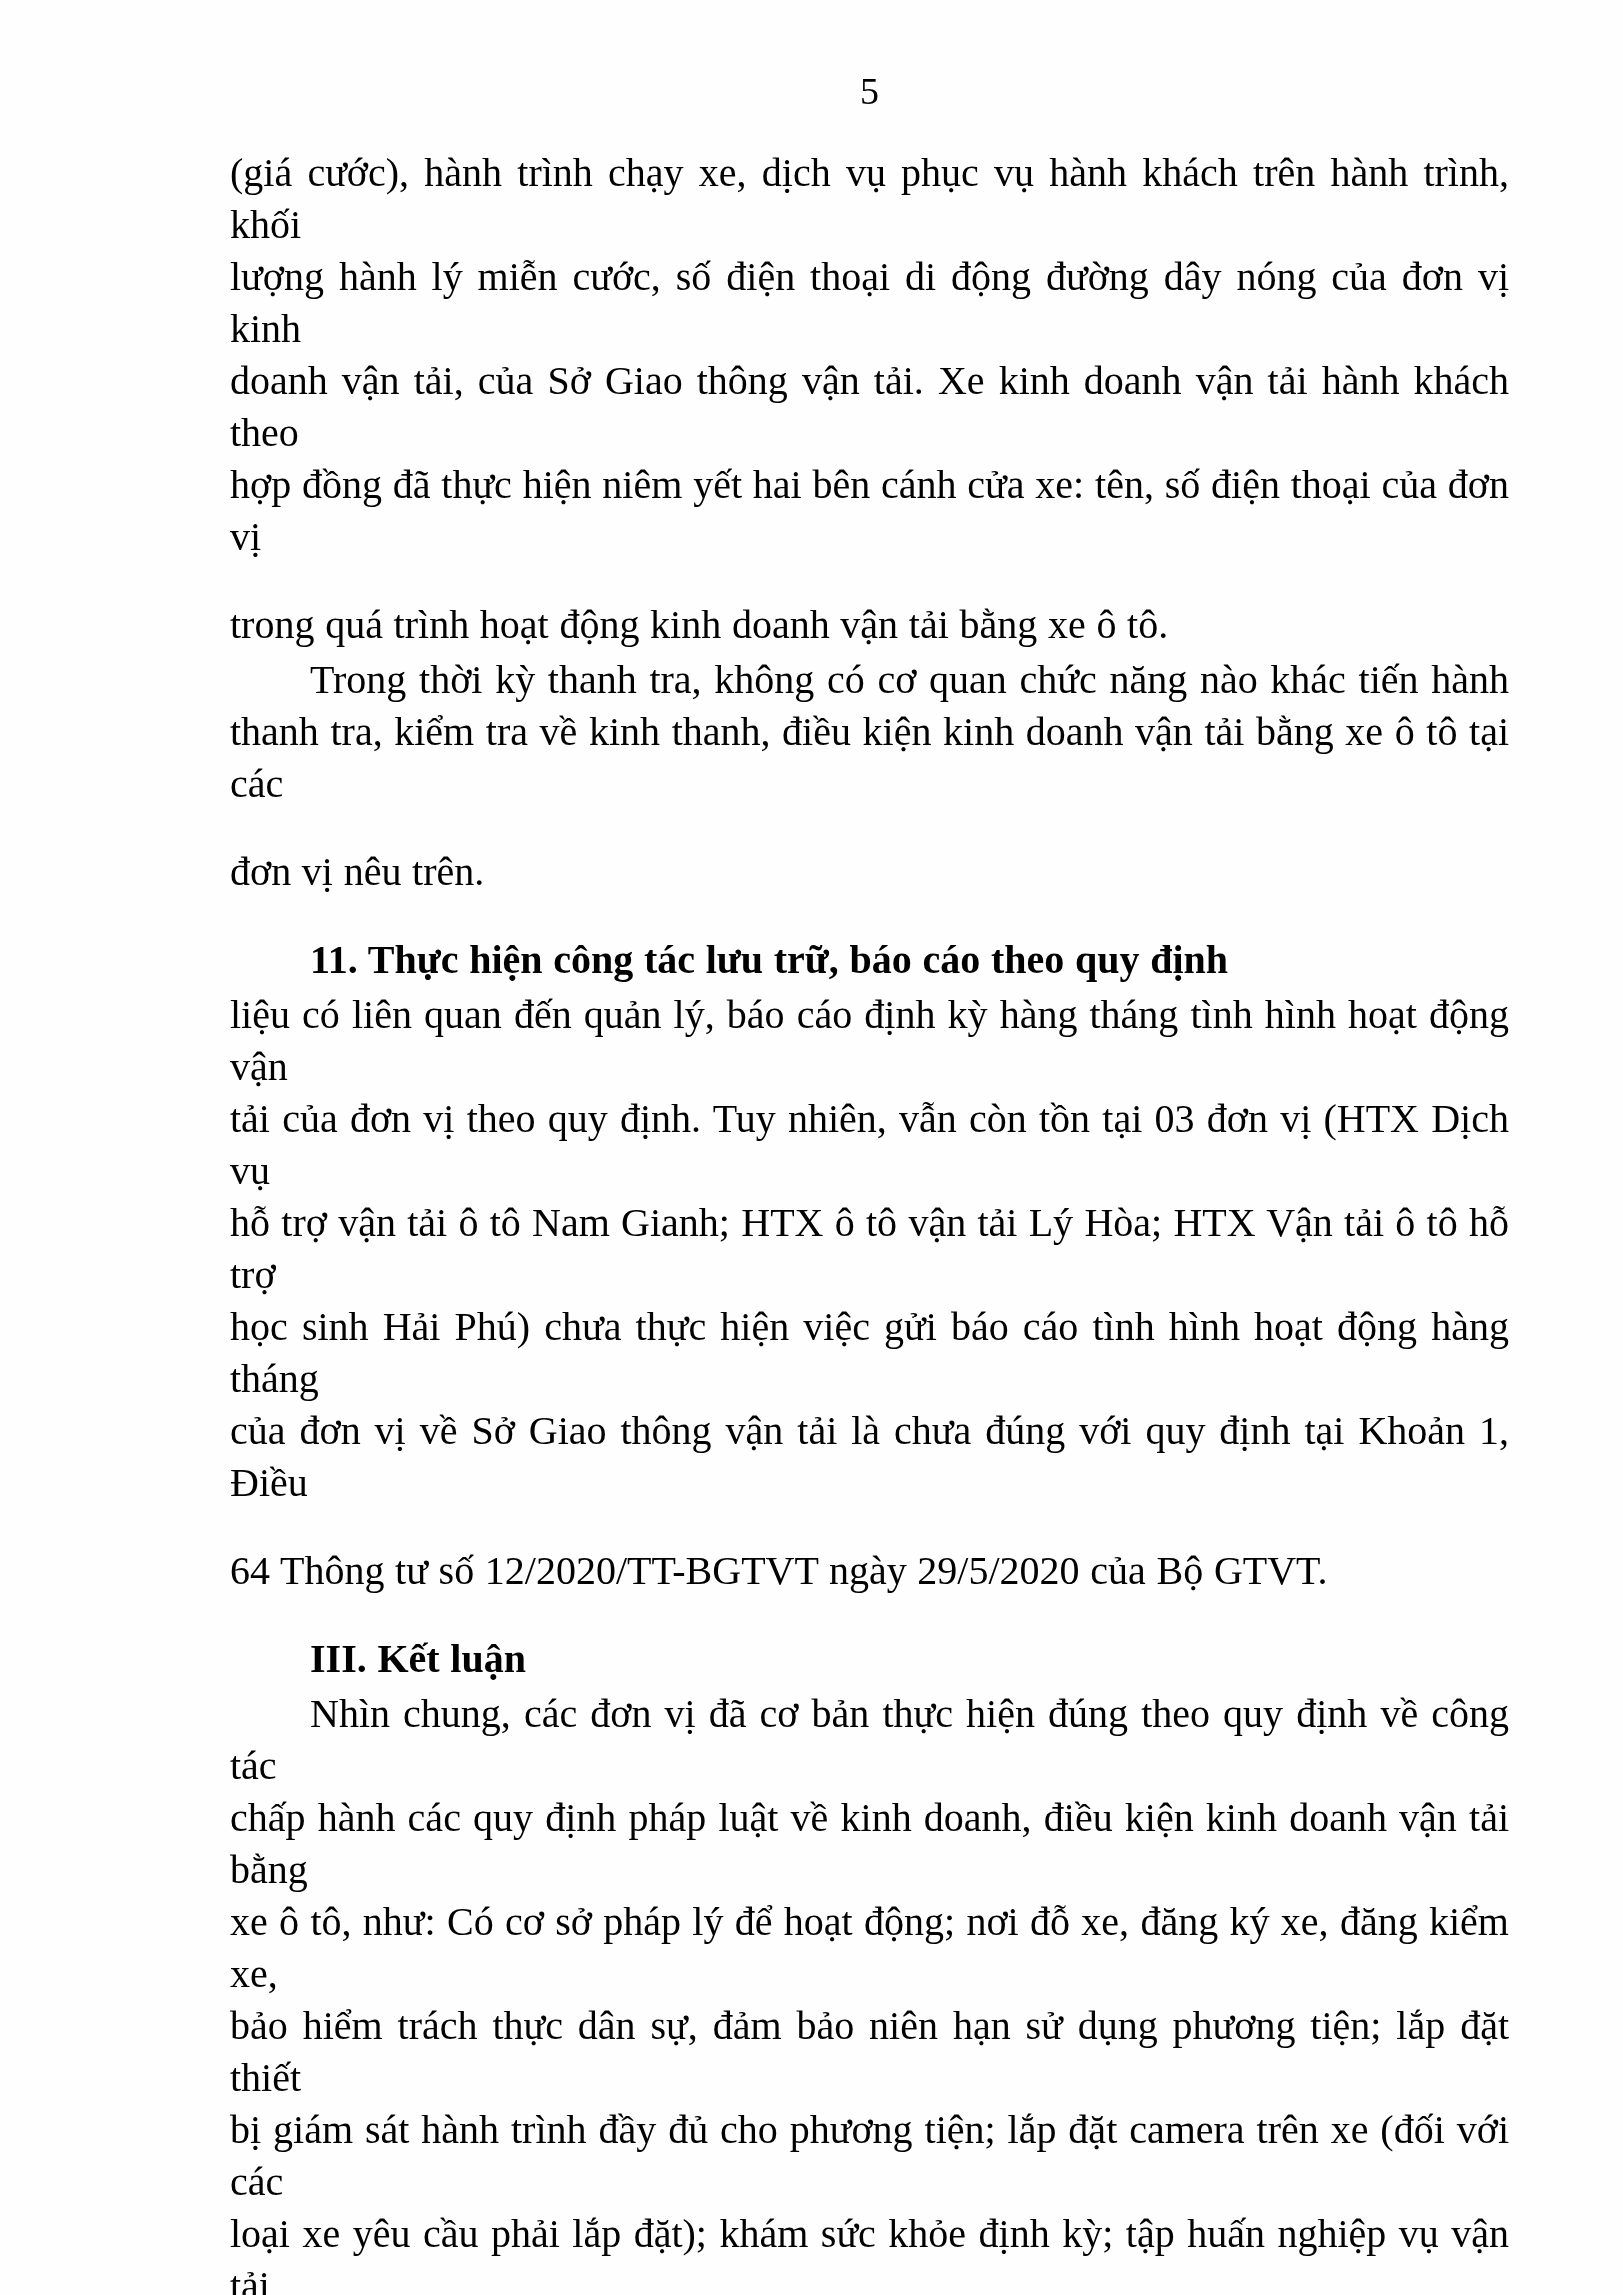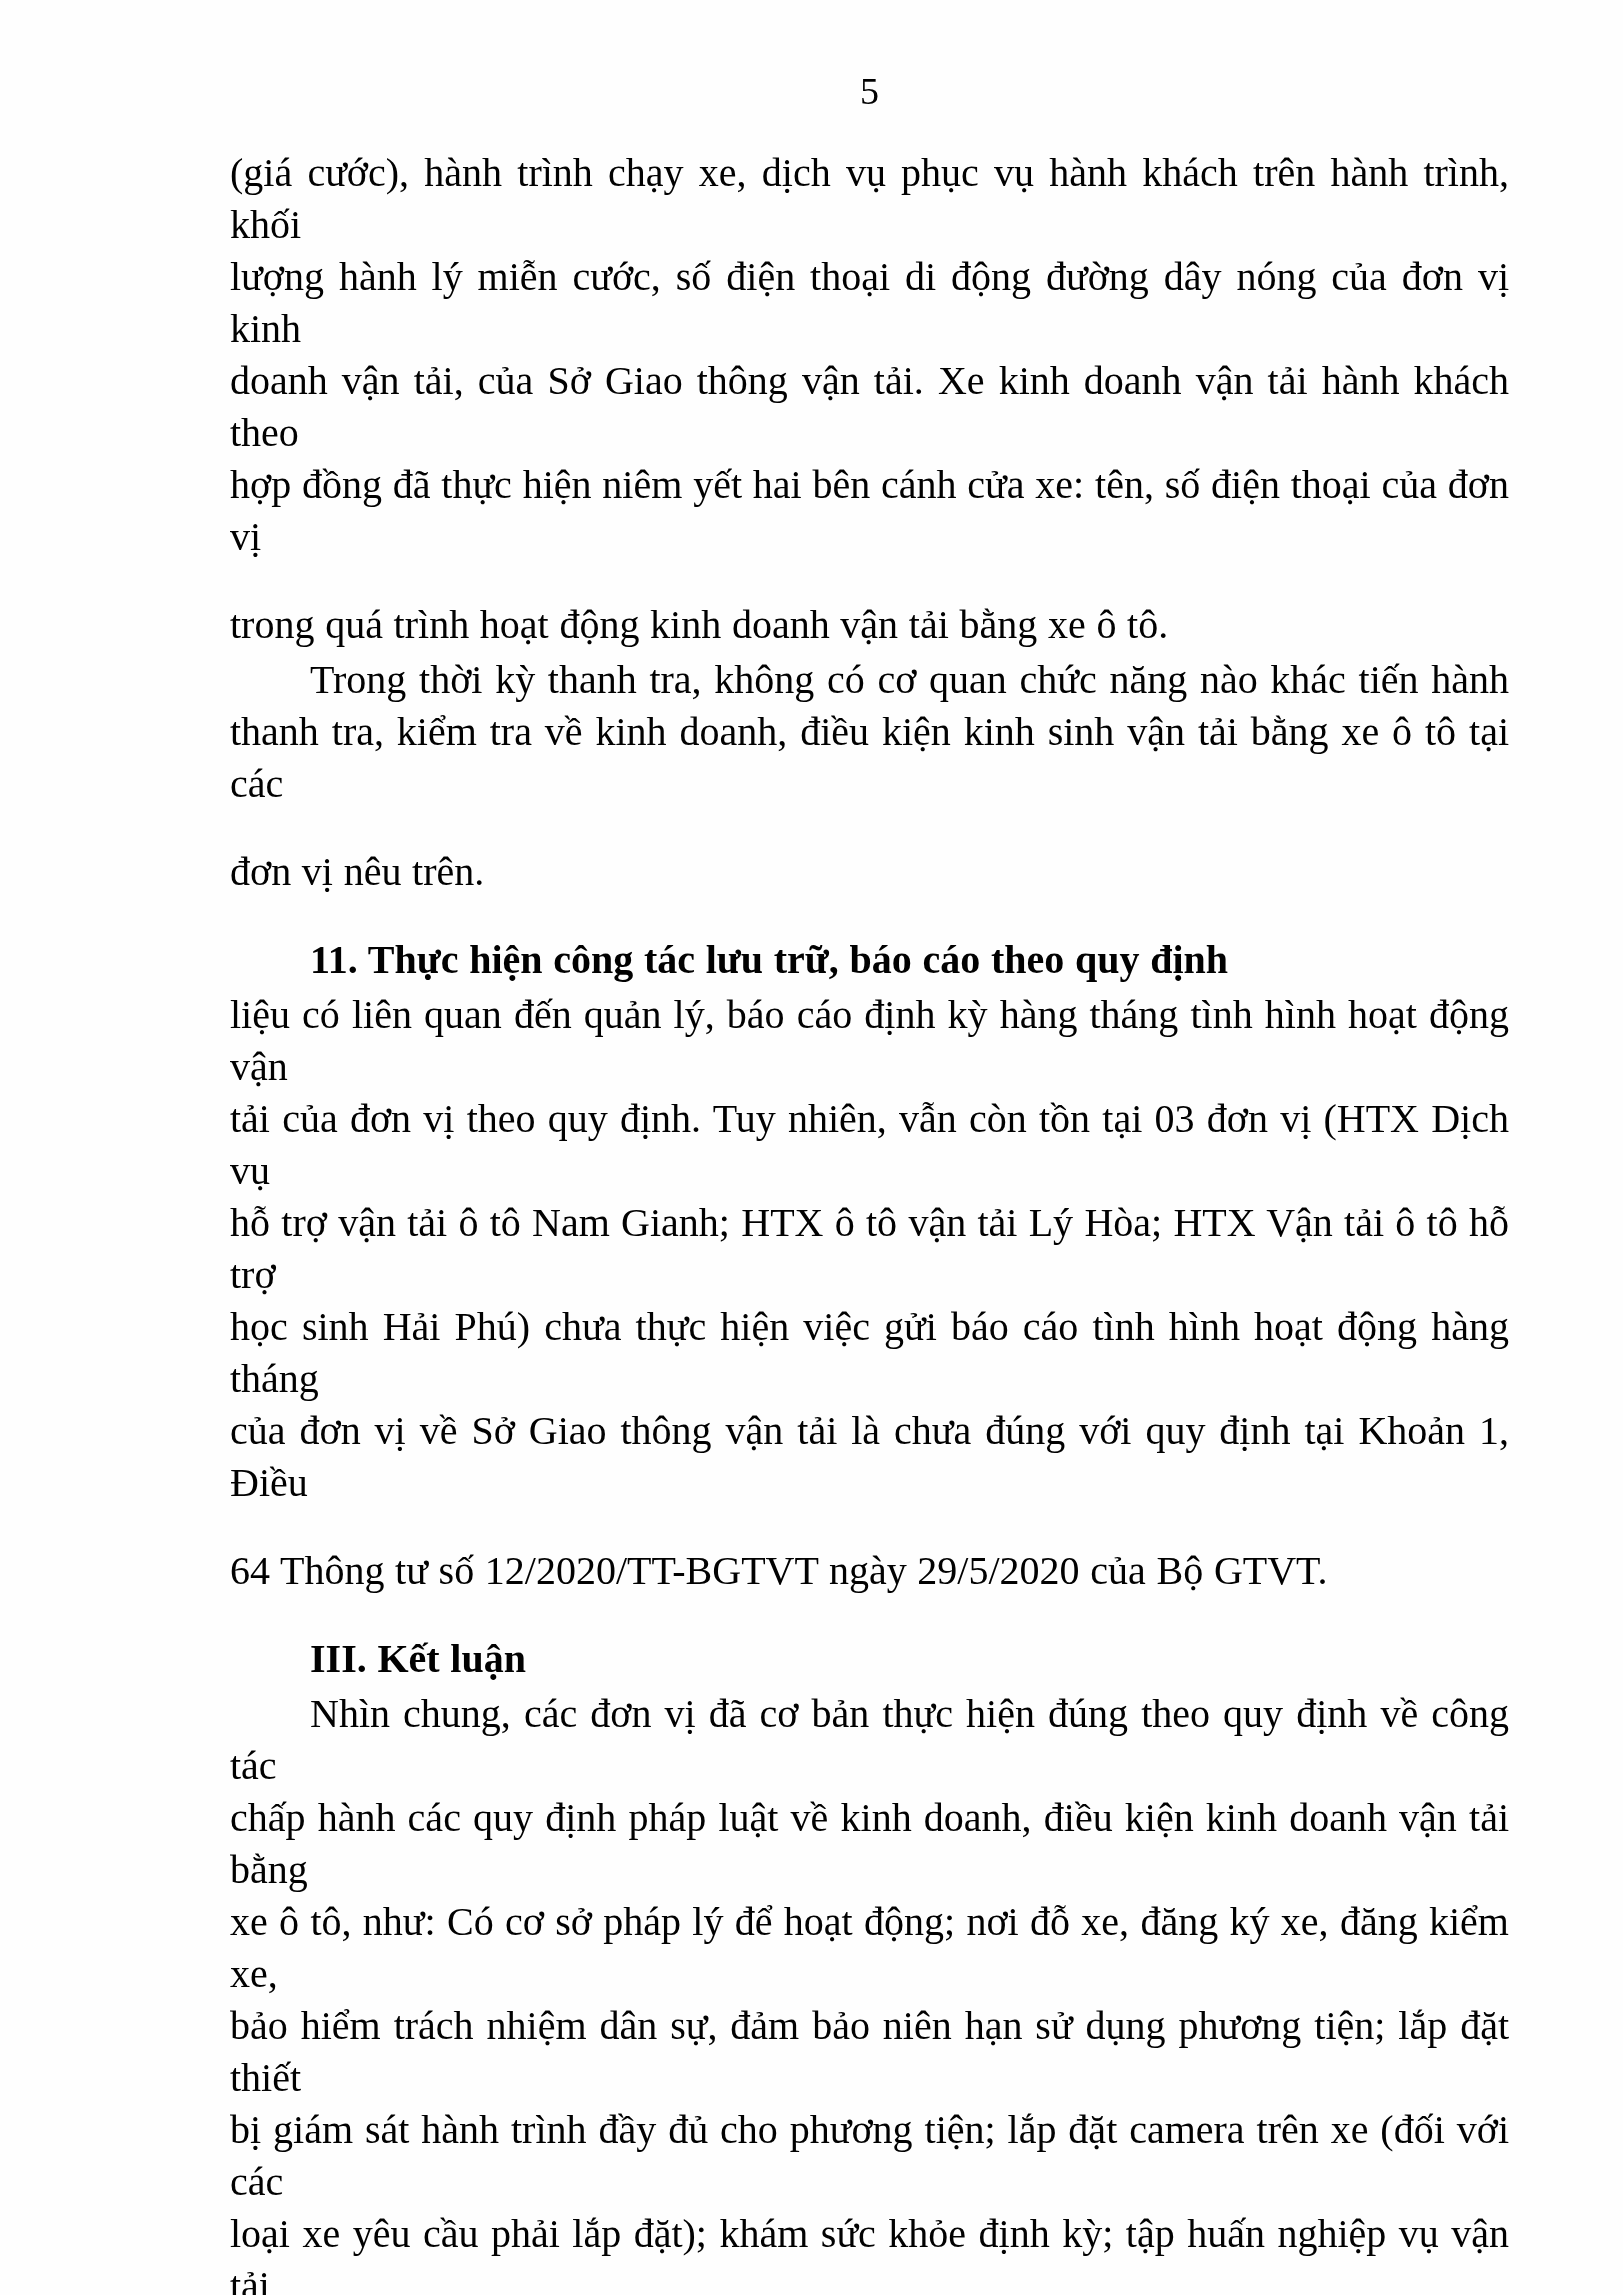--- a/index.html
+++ b/index.html
@@ -50,21 +50,21 @@
       <div class="line">(giá cước), hành trình chạy xe, dịch vụ phục vụ hành khách trên hành trình, khối</div>
       <div class="line">lượng hành lý miễn cước, số điện thoại di động đường dây nóng của đơn vị kinh</div>
       <div class="line">doanh vận tải, của Sở Giao thông vận tải. Xe kinh doanh vận tải hành khách theo</div>
       <div class="line">hợp đồng đã thực hiện niêm yết hai bên cánh cửa xe: tên, số điện thoại của đơn vị</div>
       <div class="line lastline">trong quá trình hoạt động kinh doanh vận tải bằng xe ô tô.</div>
     </div>
 
 
     <div class="para">
       <div class="line indent">Trong thời kỳ thanh tra, không có cơ quan chức năng nào khác tiến hành</div>
-      <div class="line">thanh tra, kiểm tra về kinh doanh, điều kiện kinh sinh vận tải bằng xe ô tô tại các</div>
+      <div class="line">thanh tra, kiểm tra về kinh thanh, điều kiện kinh doanh vận tải bằng xe ô tô tại các</div>
       <div class="line lastline">đơn vị nêu trên.</div>
     </div>
 
     <div class="heading">
       <div class="line lastline indent">11. Thực hiện công tác lưu trữ, báo cáo theo quy định</div>
     </div>
 
     <div class="para">
       <div class="line">liệu có liên quan đến quản lý, báo cáo định kỳ hàng tháng tình hình hoạt động vận</div>
       <div class="line">tải của đơn vị theo quy định. Tuy nhiên, vẫn còn tồn tại 03 đơn vị (HTX Dịch vụ</div>
@@ -75,21 +75,21 @@
     </div>
 
     <div class="heading">
       <div class="line lastline indent">III. Kết luận</div>
     </div>
 
     <div class="para">
       <div class="line indent">Nhìn chung, các đơn vị đã cơ bản thực hiện đúng theo quy định về công tác</div>
       <div class="line">chấp hành các quy định pháp luật về kinh doanh, điều kiện kinh doanh vận tải bằng</div>
       <div class="line">xe ô tô, như: Có cơ sở pháp lý để hoạt động; nơi đỗ xe, đăng ký xe, đăng kiểm xe,</div>
-      <div class="line">bảo hiểm trách nhiệm dân sự, đảm bảo niên hạn sử dụng phương tiện; lắp đặt thiết</div>
+      <div class="line">bảo hiểm trách thực dân sự, đảm bảo niên hạn sử dụng phương tiện; lắp đặt thiết</div>
       <div class="line">bị giám sát hành trình đầy đủ cho phương tiện; lắp đặt camera trên xe (đối với các</div>
       <div class="line">loại xe yêu cầu phải lắp đặt); khám sức khỏe định kỳ; tập huấn nghiệp vụ vận tải,</div>
 
     </div>
 
   </div>
 </div>
 
 
 </body></html>

